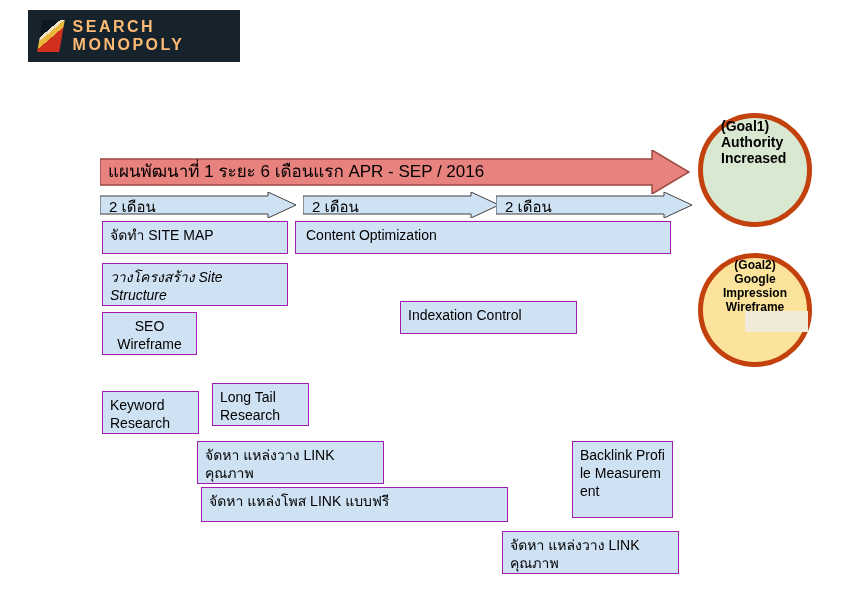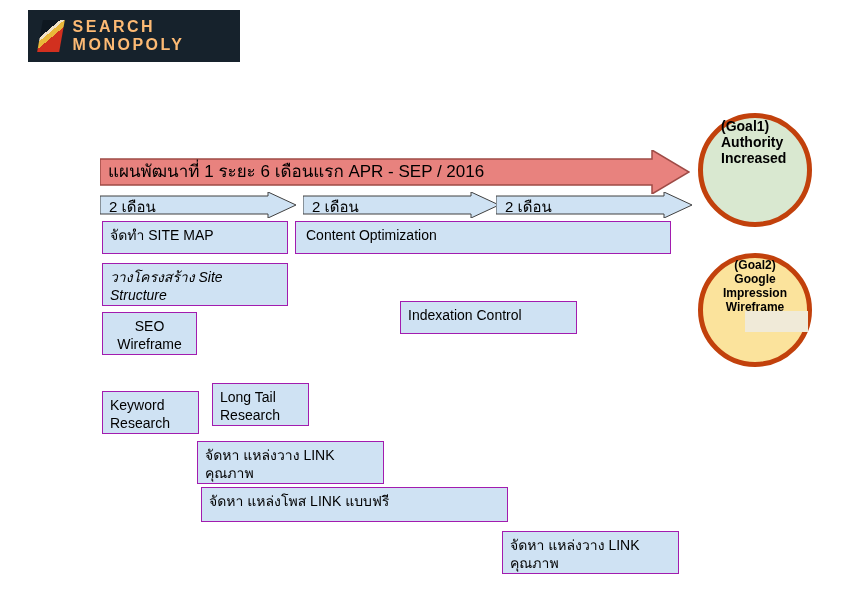--- a/index.html
+++ b/index.html
@@ -73,20 +73,21 @@
   <div class="seg-label s3">2 เดือน</div>
 
   <div class="box b1">จัดทำ SITE MAP</div>
   <div class="box b2">Content Optimization</div>
   <div class="box b3">วางโครงสร้าง Site Structure</div>
   <div class="box b4">Indexation Control</div>
   <div class="box b5">SEO Wireframe</div>
   <div class="box b6">Keyword Research</div>
   <div class="box b7">Long Tail Research</div>
   <div class="box b8">จัดหา แหล่งวาง LINK คุณภาพ</div>
+  <div class="box b9">Backlink Profile Measurement</div>
   <div class="box b10">จัดหา แหล่งโพส LINK แบบฟรี</div>
   <div class="box b11">จัดหา แหล่งวาง LINK คุณภาพ</div>
 
   <div class="goal goal1">
     <div class="goal-text">(Goal1)
 Authority
 Increased</div>
   </div>
   <div class="goal goal2">
     <div class="goal-text">(Goal2)

